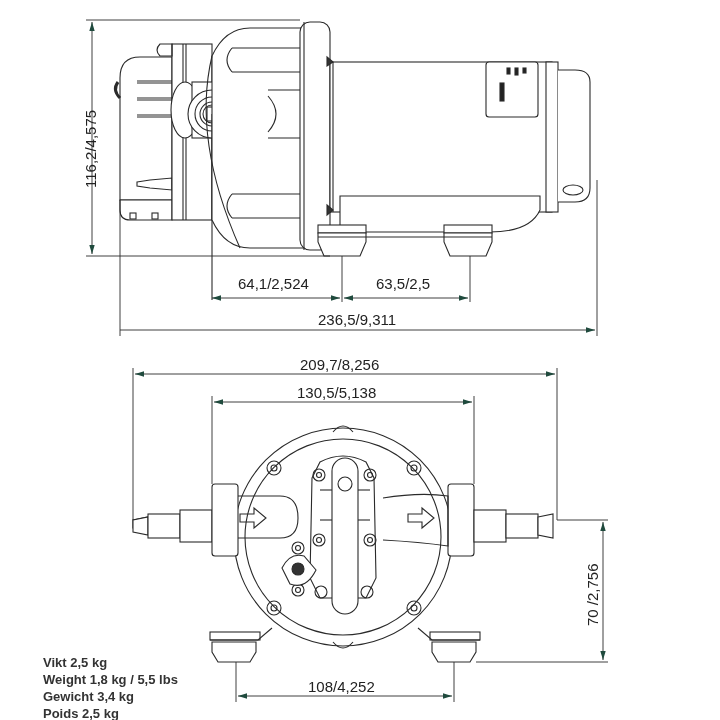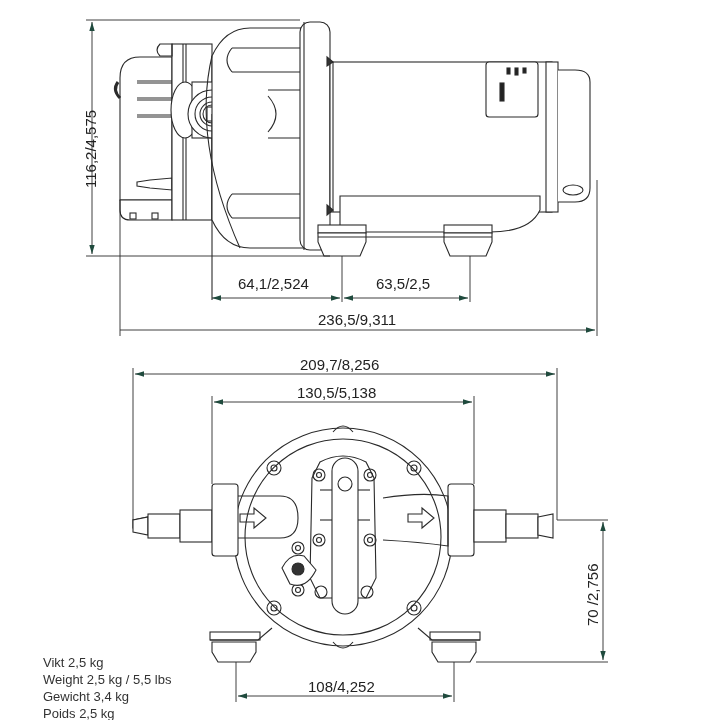--- a/index.html
+++ b/index.html
@@ -1,20 +1,20 @@
 <!DOCTYPE html>
 <html><head>
 <meta charset="utf-8">
 <style>
   html, body { margin:0; padding:0; background:#ffffff; }
   body { width:720px; height:720px; overflow:hidden; position:relative; font-family:"Liberation Sans", sans-serif; }
   #drawing { position:absolute; left:0; top:0; }
   .dim-text { font-family:"Liberation Sans", sans-serif; font-size:15px; fill:#222; }
   .spec { position:absolute; left:43px; top:654px; font-size:13px; line-height:17px; color:#333; font-family:"Liberation Sans", sans-serif; }
-  .spec div { white-space:nowrap; }
+  .spec div { white-space:nowrap;font-weight:bold; }
 </style>
 </head>
 <body>
 
 <svg id="drawing" width="720" height="720" viewBox="0 0 720 720" xmlns="http://www.w3.org/2000/svg">
   <defs>
     <marker id="arr" viewBox="0 0 10 6" refX="10" refY="3" markerWidth="10" markerHeight="6" orient="auto-start-reverse">
       <path d="M0,0 L10,3 L0,6 z" fill="#1f4a3d"></path>
     </marker>
   </defs>
@@ -184,16 +184,16 @@
     <line x1="238" y1="696" x2="452" y2="696" marker-start="url(#arr)" marker-end="url(#arr)"></line>
   </g>
   <text class="dim-text" x="300" y="370">209,7/8,256</text>
   <text class="dim-text" x="297" y="398">130,5/5,138</text>
   <text class="dim-text" transform="translate(598,626) rotate(-90)">70 /2,756</text>
   <text class="dim-text" x="308" y="692">108/4,252</text>
 </svg>
 
 <div class="spec">
   <div>Vikt 2,5 kg</div>
-  <div>Weight 2,5 kg / 5,5 lbs</div>
+  <div>Weight 1,8 kg / 5,5 lbs</div>
   <div>Gewicht 3,4 kg</div>
   <div>Poids 2,5 kg</div>
 </div>
 
 </body></html>

